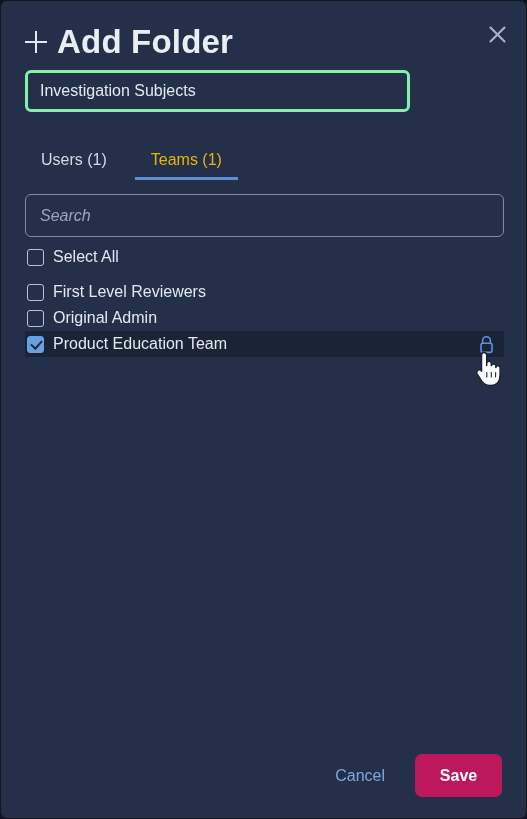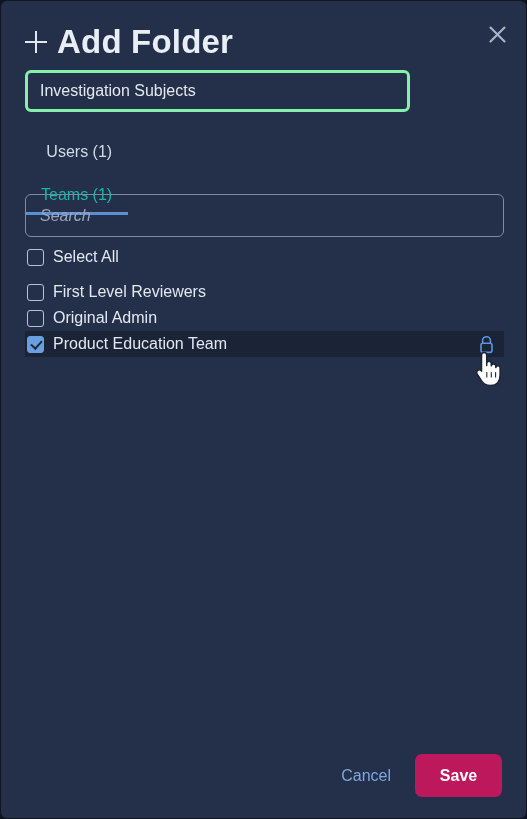--- a/index.html
+++ b/index.html
@@ -80,37 +80,36 @@
     color: #e3e8f0;
     font-size: 16px;
     font-family: "Liberation Sans", sans-serif;
     padding: 0 12px;
     outline: none;
   }
 
   
   .tabs {
     position: absolute;
-    top: 140px;
+    top: 148px;
     left: 24px;
     display: flex;
     align-items: flex-end;
     gap: 12px;
-    flex-direction: column;
   }
   .tab {
     font-size: 16px;
     color: #d3dae6;
     padding: 2px 16px 8px 16px;
     cursor: pointer;
     border-bottom: 3px solid transparent;
     white-space: nowrap;
   }
   .tab.active {
-    color: #14b8a6;
+    color: #eab308;
     border-bottom-color: #5b8fd4;
   }
 
   
   .search-input {
     position: absolute;
     top: 193px;
     left: 24px;
     width: 479px;
     height: 43px;
@@ -199,21 +198,21 @@
     pointer-events: none;
   }
 
   
   .footer {
     position: absolute;
     bottom: 21px;
     right: 24px;
     display: flex;
     align-items: center;
-    gap: 20px;
+    gap: 26px;
   }
   .cancel-btn {
     background: none;
     border: none;
     color: #7ea7dd;
     font-size: 16px;
     font-family: "Liberation Sans", sans-serif;
     cursor: pointer;
     padding: 6px 4px;
   }

